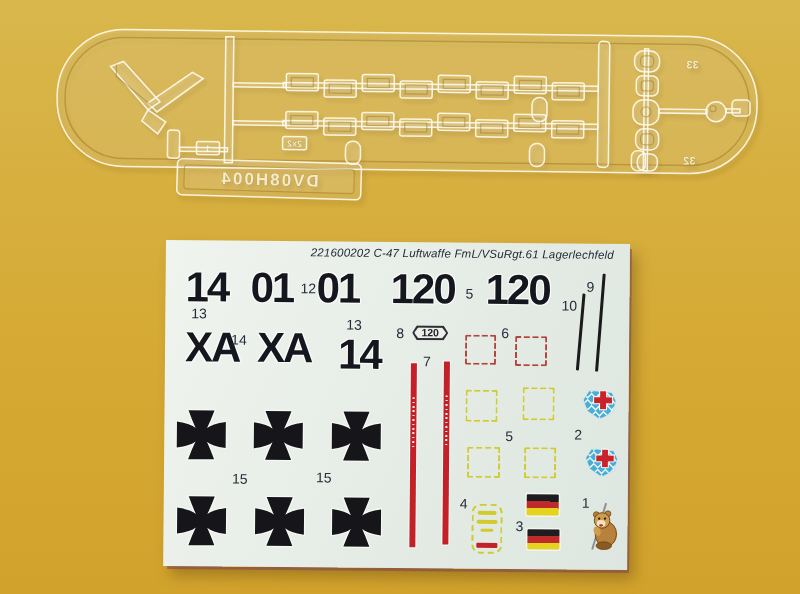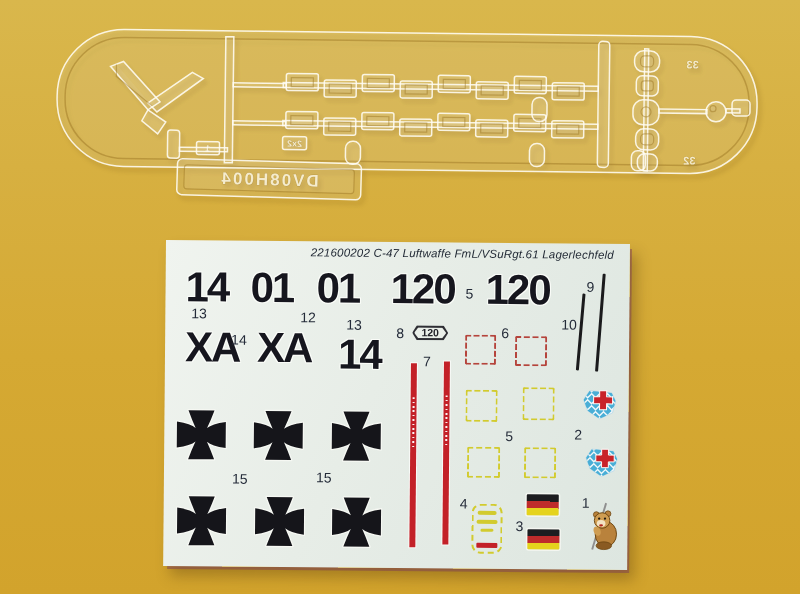--- a/index.html
+++ b/index.html
@@ -204,27 +204,27 @@
     </g>
   </svg>
 
   <div class="sheet">
 
     <div class="abs hdr" style="right:16px;top:6px">221600202 C-47 Luftwaffe FmL/VSuRgt.61 Lagerlechfeld</div>
 
     <div class="abs num" style="left:20px;top:26px">14</div>
     <div class="abs ref" style="left:26px;top:66px">13</div>
     <div class="abs num" style="left:85px;top:26px">01</div>
-    <div class="abs ref" style="left:135px;top:69px">12</div>
+    <div class="abs ref" style="left:135px;top:40px">12</div>
     <div class="abs num" style="left:151px;top:26px">01</div>
     <div class="abs num" style="left:225px;top:26px">120</div>
     <div class="abs ref" style="left:300px;top:44px">5</div>
     <div class="abs num" style="left:320px;top:26px">120</div>
     <div class="abs ref" style="left:421px;top:36px">9</div>
-    <div class="abs ref" style="left:396px;top:74px">10</div>
+    <div class="abs ref" style="left:396px;top:55px">10</div>
     <div class="abs vline" style="left:437px;top:30px;height:98px;transform:rotate(4deg)"></div>
     <div class="abs vline" style="left:417px;top:50px;height:77px;transform:rotate(4.5deg)"></div>
 
     <div class="abs num" style="left:20px;top:86px">XA</div>
     <div class="abs ref" style="left:66px;top:92px">14</div>
     <div class="abs num" style="left:92px;top:86px">XA</div>
     <div class="abs ref" style="left:181px;top:76px">13</div>
     <div class="abs num" style="left:173px;top:92px">14</div>
     <div class="abs ref" style="left:231px;top:84px">8</div>
     <div class="abs hex" style="left:247px;top:83px;width:36px;height:15px">

